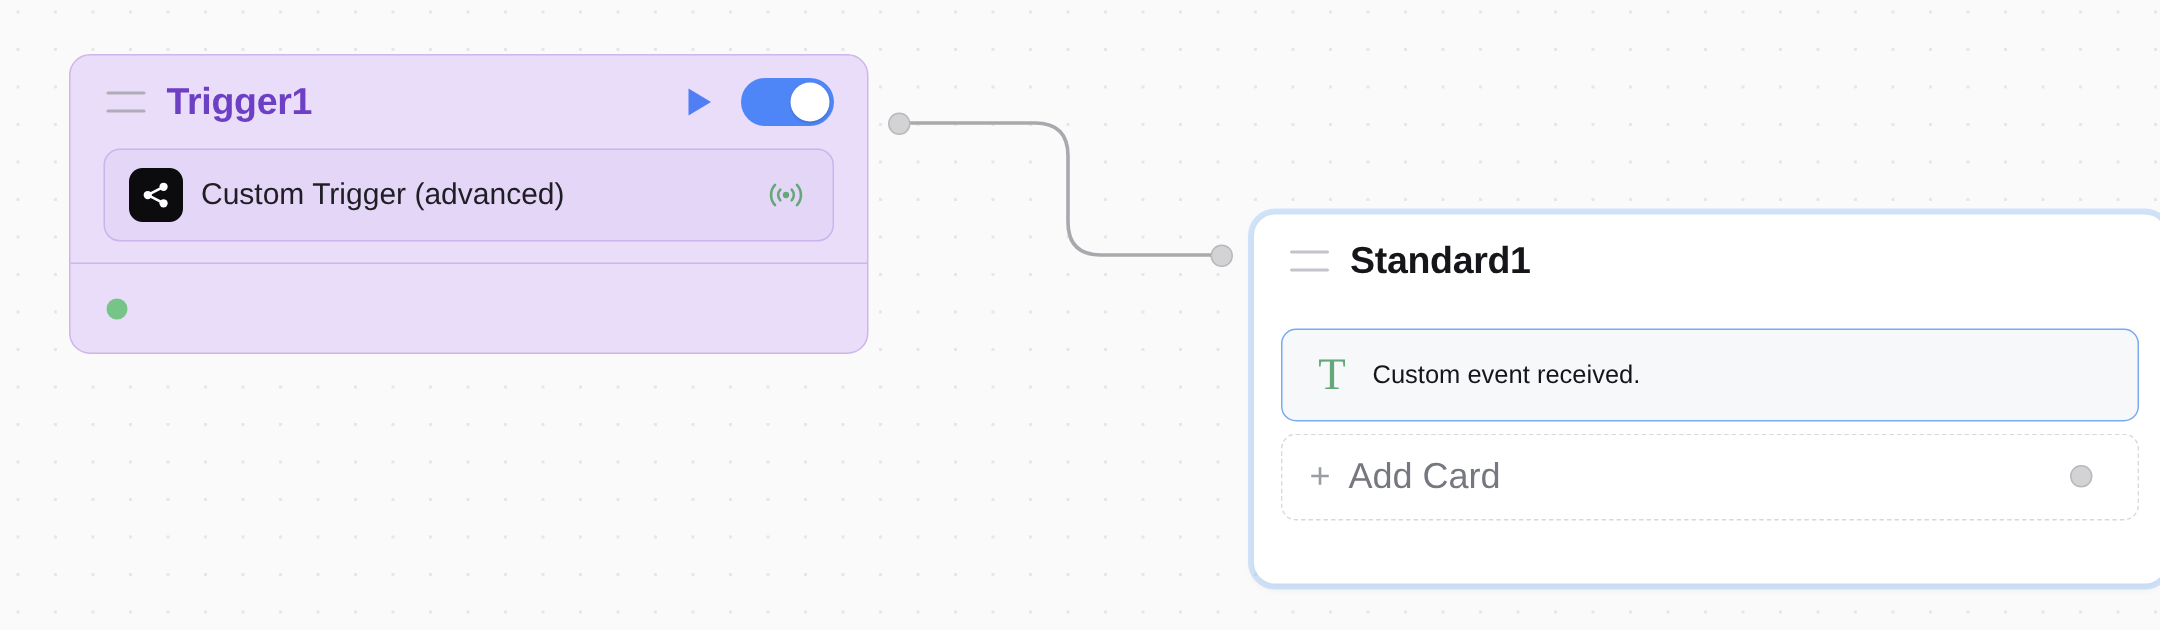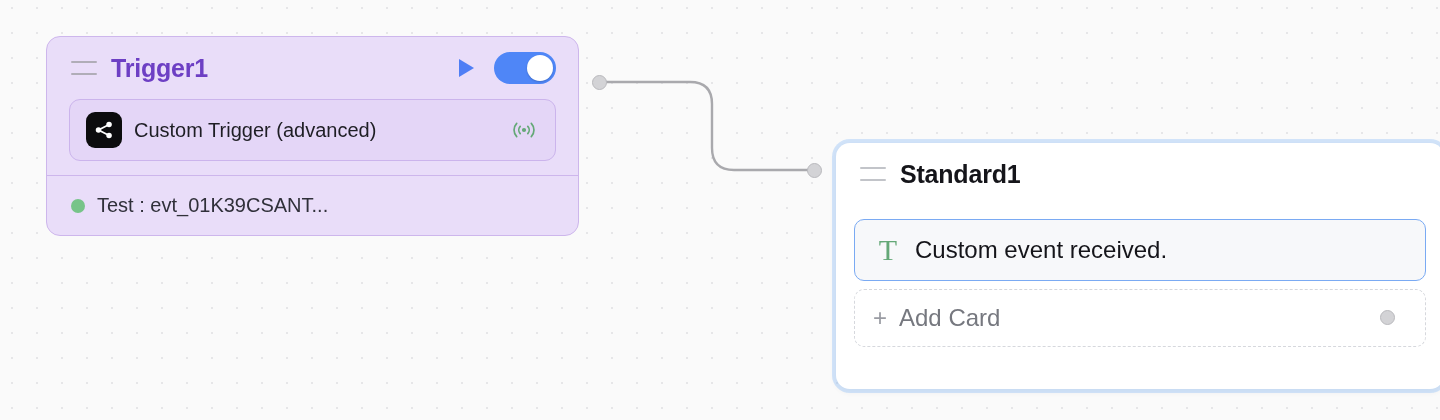--- a/index.html
+++ b/index.html
@@ -257,21 +257,21 @@
     align-items: center;
     justify-content: center;
     margin-right: 10px;
     font-family: "Liberation Serif", serif;
     font-size: 30px;
     color: #64a877;
     line-height: 1;
   }
 
   #text-card-label {
-    font-size: 24px;
+    font-size: 17px;
     color: #15151a;
     white-space: nowrap;
   }
 
   #add-card {
     display: flex;
     align-items: center;
     height: 58px;
     margin-top: 8px;
     padding: 0 18px;
@@ -340,21 +340,20 @@
             <path d="M17.8 8.4 A5.3 5.3 0 0 1 17.8 15.6"></path>
             <path d="M6.7 5.3 A9.8 9.8 0 0 0 6.7 18.7"></path>
             <path d="M21.3 5.3 A9.8 9.8 0 0 1 21.3 18.7"></path>
           </svg>
         </div>
       </div>
     </div>
 
     <div class="node-footer">
       <div id="status-dot"></div>
-      <div id="status-text">Test : evt_01K39CSANT...</div>
     </div>
   </div>
 
   <div id="node-standard-wrap">
     <div id="node-standard">
 
       <div class="node-header">
         <div class="drag-handle">
           <span></span>
             <span></span>

